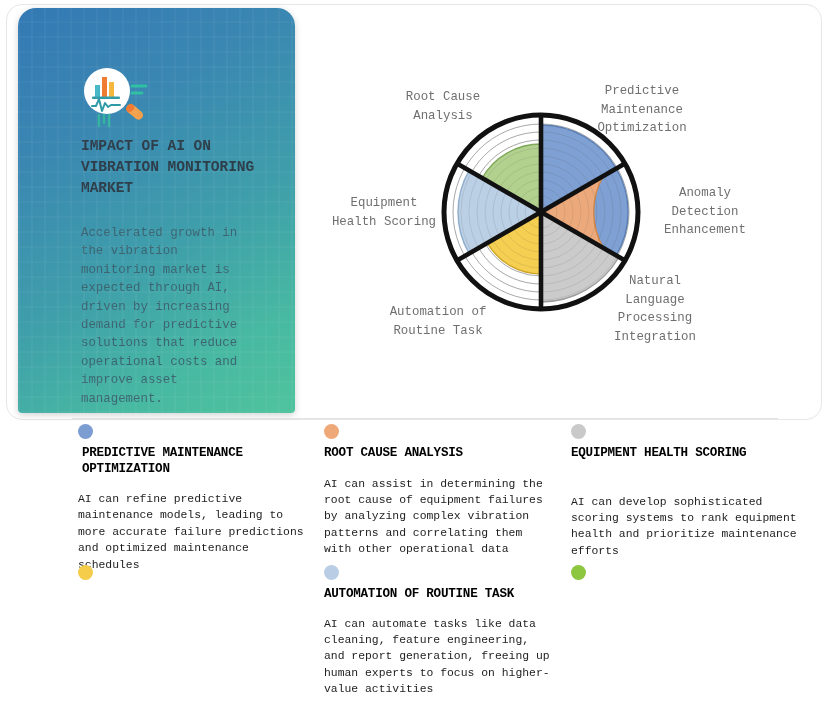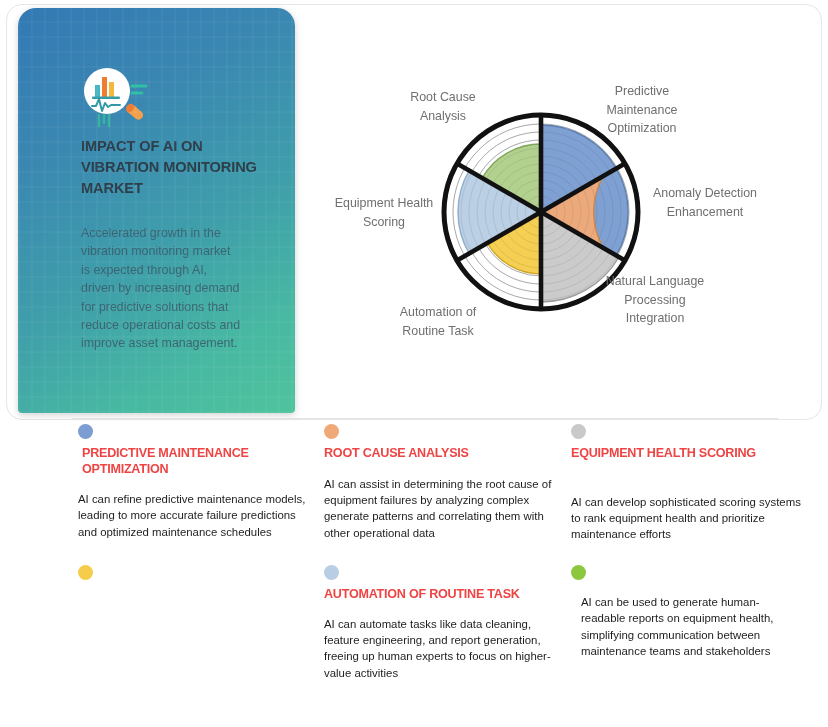--- a/index.html
+++ b/index.html
@@ -6,20 +6,21 @@
   html, body {
     width: 828px; height: 727px;
     font-family: "Liberation Sans", sans-serif;
     background: #ffffff;
     overflow: hidden;
   }
   #page {
     position: relative;
     width: 828px; height: 679px;
     background: #ffffff;
+    font-family: Liberation Mono, monospace;
   }
   
   .panel {
     position: absolute;
     left: 6px; top: 4px;
     width: 816px; height: 416px;
     background: #ffffff;
     border: 1px solid #e6e6e6;
     border-radius: 16px;
   }
@@ -93,21 +94,21 @@
   }
   .leg-item { position: absolute; width: 232px; }
   .leg-dot {
     width: 15px; height: 15px;
     border-radius: 50%;
     display: block;
   }
   .leg-title {
     font-size: 12.6px;
     font-weight: 700;
-    color: #ef4444;
+    color: #000000;
     line-height: 15.5px;
     letter-spacing: -0.25px;
     margin-top: 7px;
     white-space: pre-line;
   }
   .leg-desc {
     font-size: 11.4px;
     color: #1d1d1d;
     line-height: 16.4px;
     margin-top: 14px;
@@ -245,38 +246,37 @@
     <div class="leg-item i1 col1 row1">
       <span class="leg-dot" style="background:#7b9dd1"></span>
       <div class="leg-title">PREDICTIVE MAINTENANCE
 OPTIMIZATION</div>
       <div class="leg-desc">AI can refine predictive maintenance models, leading to more accurate failure predictions and optimized maintenance schedules</div>
     </div>
 
     <div class="leg-item i2 col2 row1">
       <span class="leg-dot" style="background:#efa978"></span>
       <div class="leg-title">ROOT CAUSE ANALYSIS</div>
-      <div class="leg-desc" style="margin-top:14px">AI can assist in determining the root cause of equipment failures by analyzing complex generate patterns and correlating them with other operational data</div>
+      <div class="leg-desc" style="margin-top:14px">AI can assist in determining the root cause of equipment failures by analyzing complex vibration patterns and correlating them with other operational data</div>
     </div>
 
     <div class="leg-item i3 col3 row1">
       <span class="leg-dot" style="background:#c9c9c9"></span>
       <div class="leg-title">EQUIPMENT HEALTH SCORING</div>
       <div class="leg-desc" style="margin-top:32px">AI can develop sophisticated scoring systems to rank equipment health and prioritize maintenance efforts</div>
     </div>
 
     <div class="leg-item i4 col1 row2">
       <span class="leg-dot" style="background:#f5cd4b"></span>
     </div>
 
     <div class="leg-item i5 col2 row2">
       <span class="leg-dot" style="background:#b9cee4"></span>
       <div class="leg-title">AUTOMATION OF ROUTINE TASK</div>
       <div class="leg-desc" style="margin-top:13px">AI can automate tasks like data cleaning, feature engineering, and report generation, freeing up human experts to focus on higher-value activities</div>
     </div>
 
     <div class="leg-item i6 col3 row2">
       <span class="leg-dot" style="background:#8dc63f"></span>
-      <div class="leg-desc">AI can be used to generate human-readable reports on equipment health, simplifying communication between maintenance teams and stakeholders</div>
     </div>
 
   </div>
 </div>
 
 </body></html>

